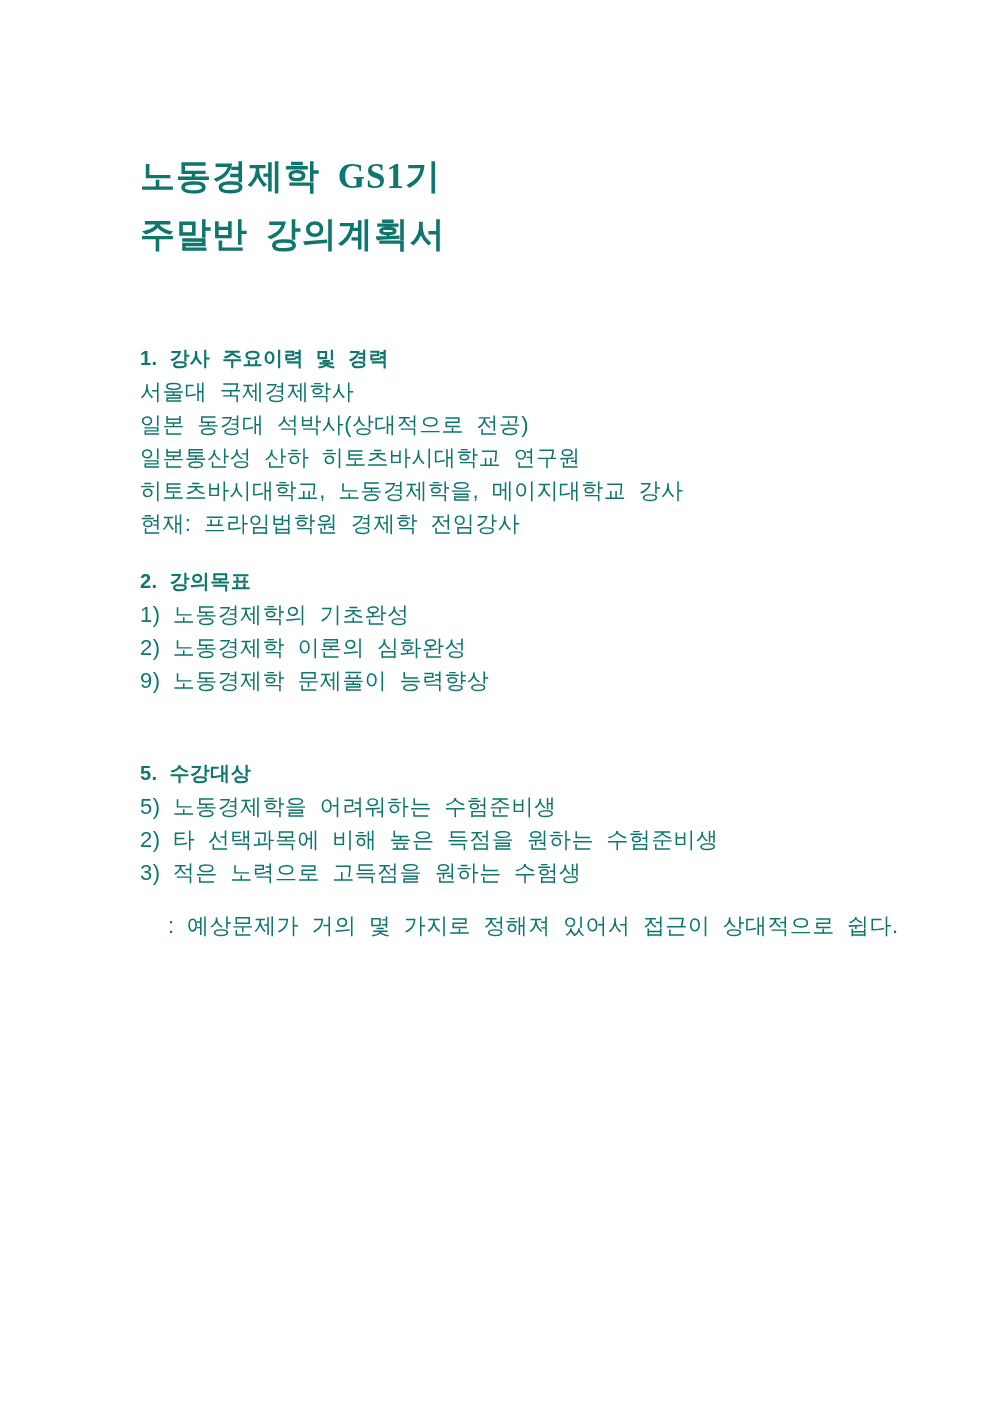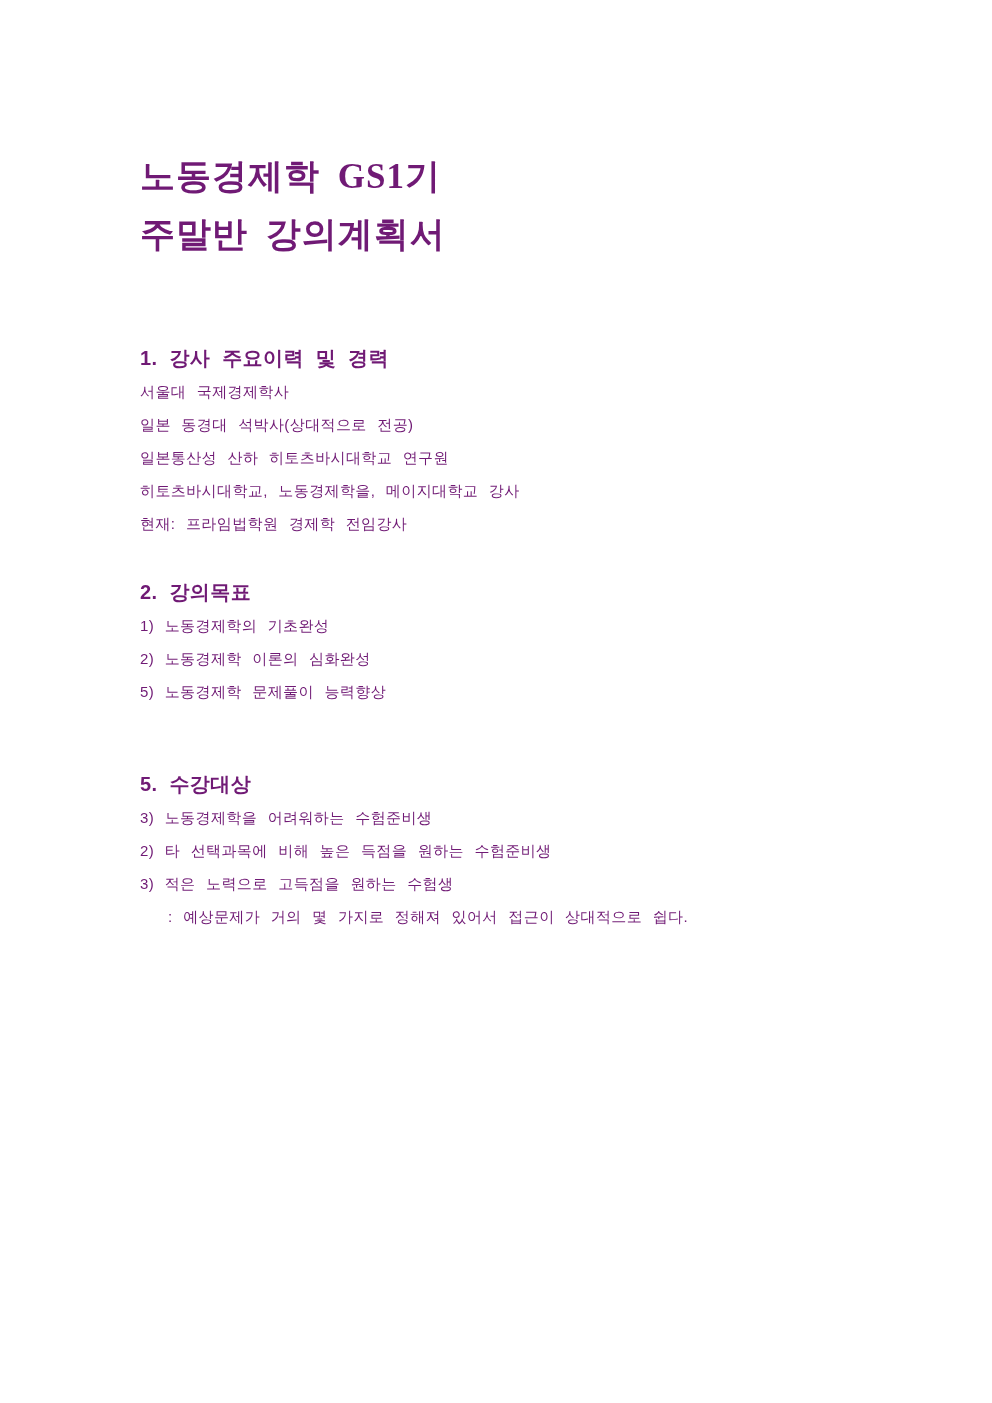--- a/index.html
+++ b/index.html
@@ -5,58 +5,59 @@
   html, body {
     margin: 0;
     padding: 0;
     background: #ffffff;
   }
   .page {
     position: relative;
     width: 992px;
     height: 1403px;
     background: #ffffff;
-    color: #701a75;
+    color: #0f766e;
     overflow: hidden;
     box-sizing: border-box;
     padding: 148px 60px 0 140px;
     font-family: "Liberation Sans", "DejaVu Sans", sans-serif;
   }
   .doc-title {
     font-family: "Liberation Serif", "DejaVu Serif", serif;
     font-weight: 700;
     font-size: 35px;
     line-height: 58px;
     letter-spacing: 1px;
     word-spacing: 8px;
     margin-bottom: 78px;
   }
   .section {
-    margin-top: 36px;
+    margin-top: 25px;
   }
   .section.big-gap {
     margin-top: 60px;
   }
   .section-heading {
     font-weight: 700;
     font-size: 20px;
     line-height: 33px;
     letter-spacing: 0.4px;
     word-spacing: 6px;
   }
   .doc-line {
     font-weight: 400;
-    font-size: 15px;
+    font-size: 22px;
     line-height: 33px;
     letter-spacing: 0.4px;
     word-spacing: 6px;
     white-space: nowrap;
   }
   .doc-line.indent {
     padding-left: 28px;
+    margin-top: 20px;
   }
 </style>
 </head>
 <body>
 
 <div class="page">
 
   <div class="doc-title">
     <div>노동경제학 GS1기</div>
     <div>주말반 강의계획서</div>
@@ -72,24 +73,24 @@
   </div>
 
   <div class="section">
   </div>
 
 
   <div class="section">
     <div class="section-heading">2. 강의목표</div>
     <div class="doc-line">1) 노동경제학의 기초완성</div>
     <div class="doc-line">2) 노동경제학 이론의 심화완성</div>
-    <div class="doc-line">5) 노동경제학 문제풀이 능력향상</div>
+    <div class="doc-line">9) 노동경제학 문제풀이 능력향상</div>
   </div>
 
   <div class="section big-gap">
     <div class="section-heading">5. 수강대상</div>
-    <div class="doc-line">3) 노동경제학을 어려워하는 수험준비생</div>
+    <div class="doc-line">5) 노동경제학을 어려워하는 수험준비생</div>
     <div class="doc-line">2) 타 선택과목에 비해 높은 득점을 원하는 수험준비생</div>
     <div class="doc-line">3) 적은 노력으로 고득점을 원하는 수험생</div>
     <div class="doc-line indent">: 예상문제가 거의 몇 가지로 정해져 있어서 접근이 상대적으로 쉽다.</div>
   </div>
 
 </div>
 
 </body></html>

